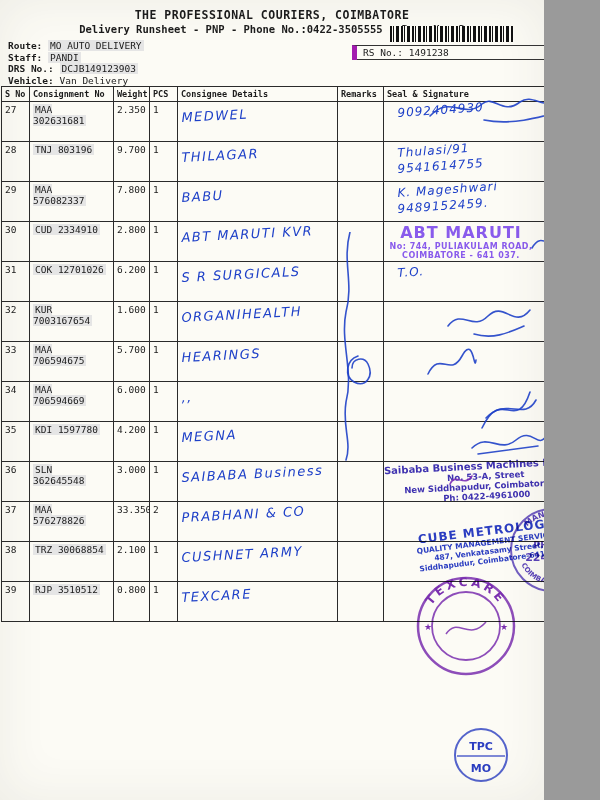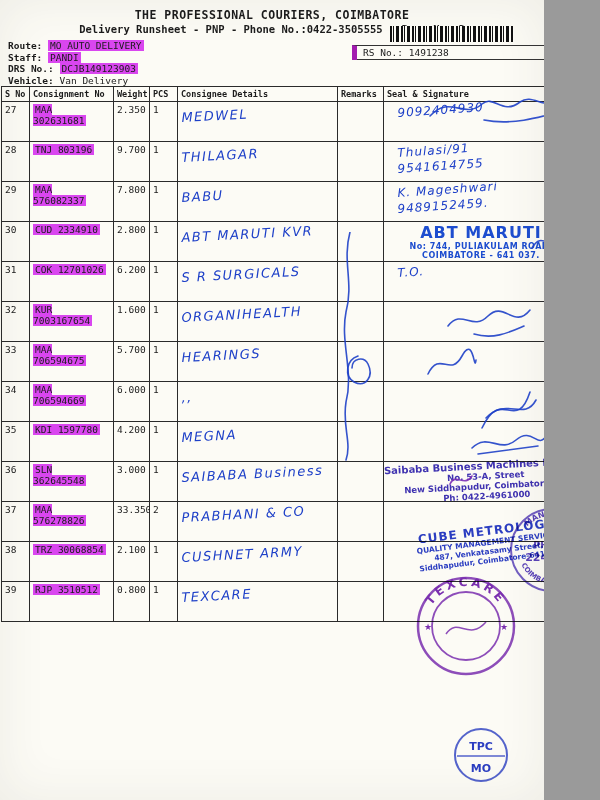--- a/index.html
+++ b/index.html
@@ -12,21 +12,21 @@
     font-family:"DejaVu Sans Mono", monospace; color:#1b1b1b;
   }
   .title { position:absolute; top:8px; left:0; right:0; text-align:center;
     font-weight:bold; font-size:11.5px; letter-spacing:.5px; }
   .subtitle { position:absolute; top:23px; left:0; right:0; text-align:center;
     font-weight:bold; font-size:10.5px; }
 
   .info { position:absolute; top:40px; left:8px; font-size:9.5px; line-height:11.5px; }
   .info-line span { vertical-align:top; }
   .lbl { font-weight:bold; }
-  .hl { background:#d946ef; padding:0 2px; }
+  .hl { background:#e5e5e5; padding:0 2px; }
 
   .rs-area { position:absolute; left:352px; top:26px; width:240px; }
   .barcode { width:124px; height:16px; margin-left:38px; margin-bottom:3px;
     background:repeating-linear-gradient(90deg,#111 0 2px,#fcfbf5 2px 3px,#111 3px 4px,#fcfbf5 4px 6px,#111 6px 9px,#fcfbf5 9px 11px); }
   .rs-box { border-left:5px solid #a21caf; border-top:1px solid #333; width:240px; }
   .rs-line { border-bottom:1px solid #333; font-size:9.5px; padding:1px 0 1px 6px; height:14px; }
 
   table.runsheet { position:absolute; top:86px; left:1px; width:584px; border-collapse:collapse; table-layout:fixed; }
   .runsheet th, .runsheet td { border:1px solid #2a2a2a; overflow:hidden; }
   .runsheet th { font-size:8.5px; font-weight:bold; text-align:left; padding:2px 3px; height:14px; }
@@ -35,21 +35,21 @@
   .c-pcs { width:28px; } .c-consignee { width:160px; } .c-remarks { width:46px; }
   .c-seal { width:202px; }
 
   .hw { font-family:"DejaVu Sans", sans-serif; font-style:italic; color:#1e40c8; }
   .consignee-hw { font-size:13px; letter-spacing:1.5px; margin-top:6px;
     transform:rotate(-3deg); transform-origin:left top; white-space:nowrap; }
   .seal-hw { font-size:12px; letter-spacing:1px; margin:2px 0 0 10px;
     transform:rotate(-4deg); transform-origin:left top; white-space:nowrap; }
 
   .stamp { position:absolute; pointer-events:none; mix-blend-mode:multiply; }
-  .abt { left:390px; top:223px; width:182px; text-align:center; color:#1d4ed8; font-family:"DejaVu Sans",sans-serif; }
+  .abt { left:370px; top:223px; width:182px; text-align:center; color:#8b5cf6; font-family:"DejaVu Sans",sans-serif; }
   .abt-l1 { font-weight:bold; font-size:16px; letter-spacing:1px; }
   .abt-sub { font-weight:bold; font-size:8px; letter-spacing:.5px; }
   .saibaba { left:380px; top:460px; width:212px; text-align:center; transform:rotate(-3deg);
     color:#4033b8; font-family:"DejaVu Sans",sans-serif; }
   .saibaba-l1 { font-weight:bold; font-size:10px; }
   .saibaba-sub { font-size:8.5px; font-weight:bold; }
   .cube { left:386px; top:524px; width:204px; text-align:center; transform:rotate(-7deg);
     color:#2b3ec9; font-family:"DejaVu Sans",sans-serif; }
   .cube-l1 { font-weight:bold; font-size:12px; letter-spacing:1px; }
   .cube-sub { font-size:7.5px; font-weight:bold; }

